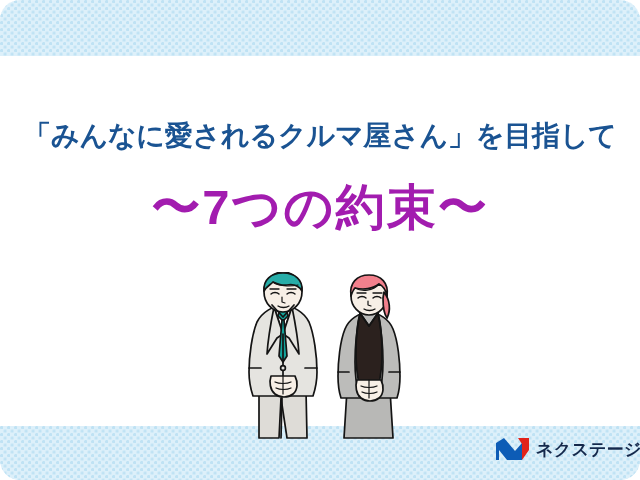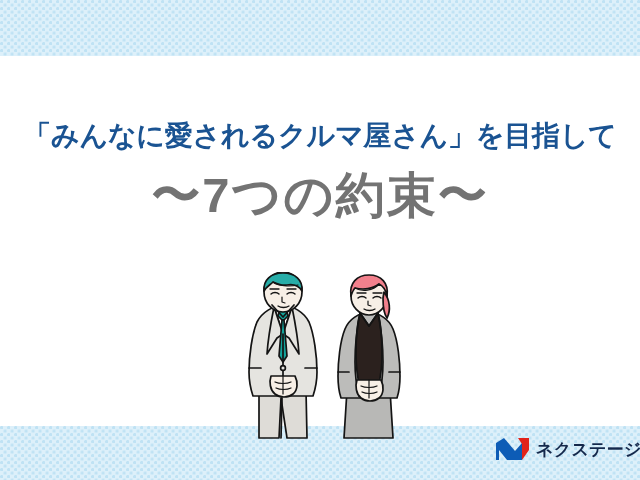--- a/index.html
+++ b/index.html
@@ -9,20 +9,21 @@
   }
   body {
     font-family: "Liberation Sans", "DejaVu Sans", sans-serif;
   }
   #stage {
     position: relative;
     width: 640px;
     height: 480px;
     background: #ffffff;
     overflow: hidden;
+    border-radius: 20px;
   }
 
   
   .dot-band {
     position: absolute;
     left: 0;
     width: 640px;
     background-color: #ddf0fa;
     background-image:
       radial-gradient(circle at 1.6px 1.6px, #bfe2f4 1.35px, rgba(191,226,244,0) 1.7px),
@@ -44,25 +45,25 @@
   #headline-main {
     font-family: "Liberation Sans", "DejaVu Sans", sans-serif;
     font-size: 28px;
     font-weight: bold;
     color: #1a5392;
     letter-spacing: -0.2px;
     line-height: 1.25;
     white-space: nowrap;
   }
   #headline-sub {
-    margin-top: 16px;
+    margin-top: 28px;
     font-family: "Liberation Sans", "DejaVu Sans", sans-serif;
     font-size: 49px;
     font-weight: bold;
-    color: #737373;
+    color: #a21caf;
     letter-spacing: 2px;
     line-height: 1.1;
     white-space: nowrap;
   }
 
   
   #illustration {
     position: absolute;
     left: 243px;
     top: 272px;

